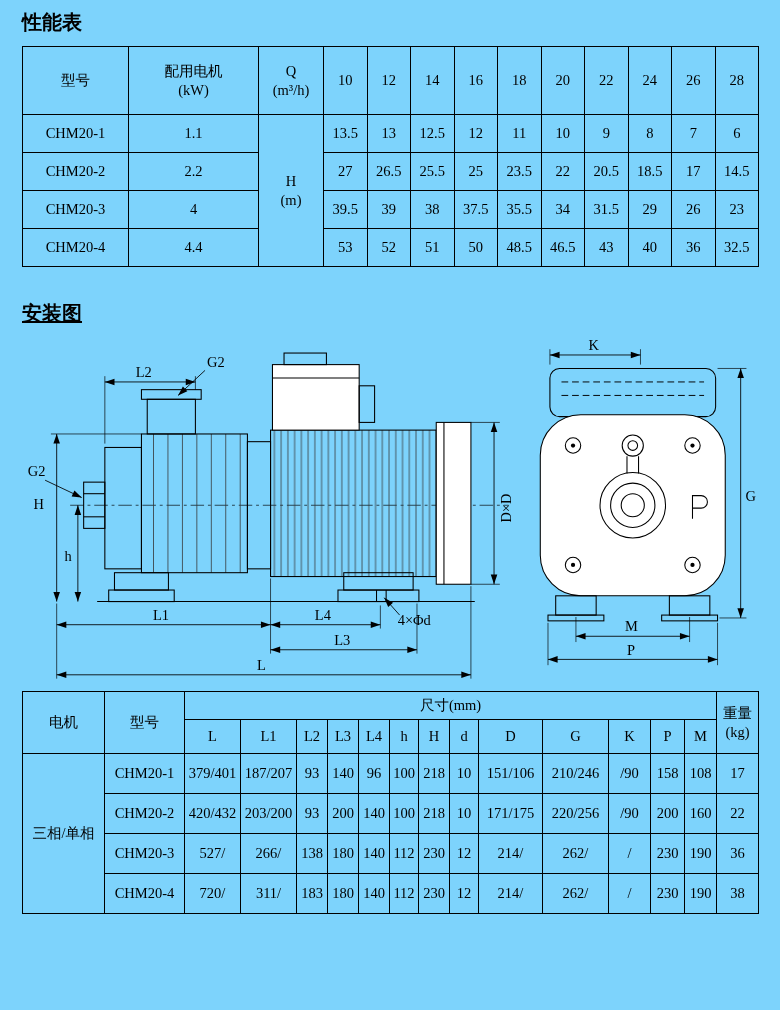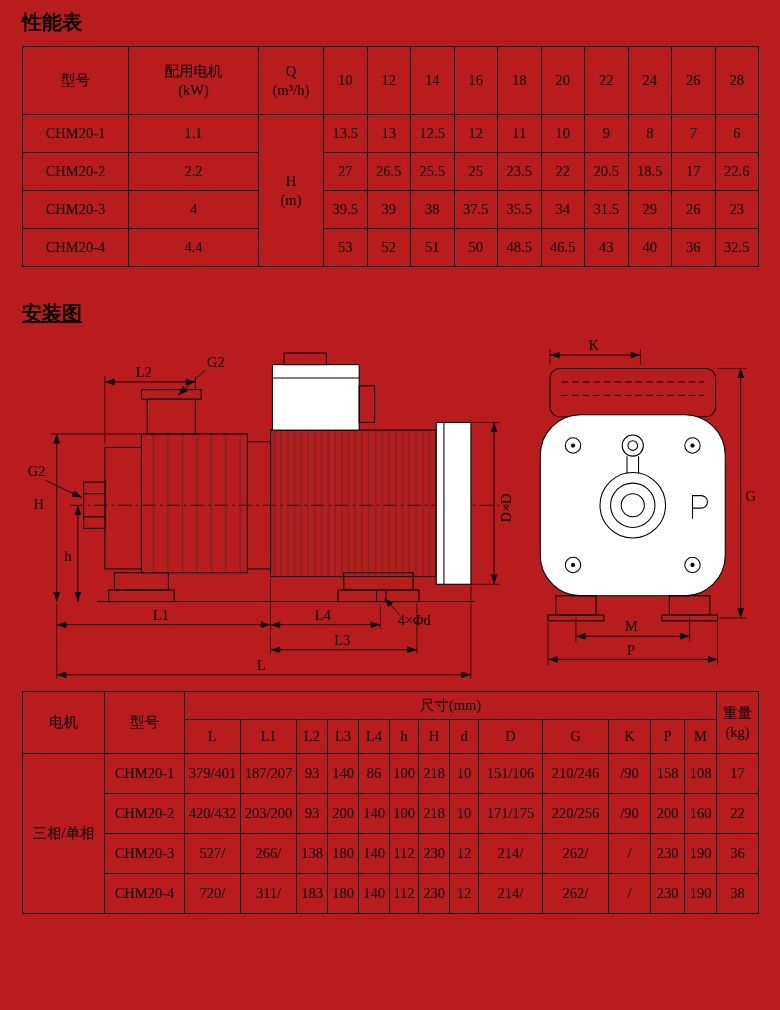--- a/index.html
+++ b/index.html
@@ -1,18 +1,18 @@
 <!DOCTYPE html>
 <html><head>
 <meta charset="utf-8">
 <style>
   html,body{margin:0;padding:0;background:#fff;}
   .page{
     width:780px;height:1010px;box-sizing:border-box;
-    padding:8px 22px;background:#b91c1c;color:#000;
+    padding:8px 22px;background:#7dd3fc;color:#000;
     font-family:"Liberation Serif","DejaVu Serif",serif;
     overflow:hidden;
   }
   .sec-title{
     font-family:"Liberation Sans","DejaVu Sans",sans-serif;
     font-weight:bold;font-size:20px;margin:0 0 12px 0;line-height:1.2;
   }
   .t-perf{margin-top:2px;}
   .t-install{margin-top:34px;text-decoration:underline;}
   .t-dims{margin-top:38px;}
@@ -100,21 +100,21 @@
       <td>2.2</td>
       <td>27</td>
       <td>26.5</td>
       <td>25.5</td>
       <td>25</td>
       <td>23.5</td>
       <td>22</td>
       <td>20.5</td>
       <td>18.5</td>
       <td>17</td>
-      <td>22.6</td>
+      <td>14.5</td>
     </tr>
     <tr class="data">
       <td>CHM20-3</td>
       <td>4</td>
       <td>39.5</td>
       <td>39</td>
       <td>38</td>
       <td>37.5</td>
       <td>35.5</td>
       <td>34</td>
@@ -352,21 +352,21 @@
       <th>P</th>
       <th>M</th>
     </tr>
     <tr class="data">
       <td rowspan="4">三相/单相</td>
       <td>CHM20-1</td>
       <td>379/401</td>
       <td>187/207</td>
       <td>93</td>
       <td>140</td>
-      <td>86</td>
+      <td>96</td>
       <td>100</td>
       <td>218</td>
       <td>10</td>
       <td>151/106</td>
       <td>210/246</td>
       <td>/90</td>
       <td>158</td>
       <td>108</td>
       <td>17</td>
     </tr>

